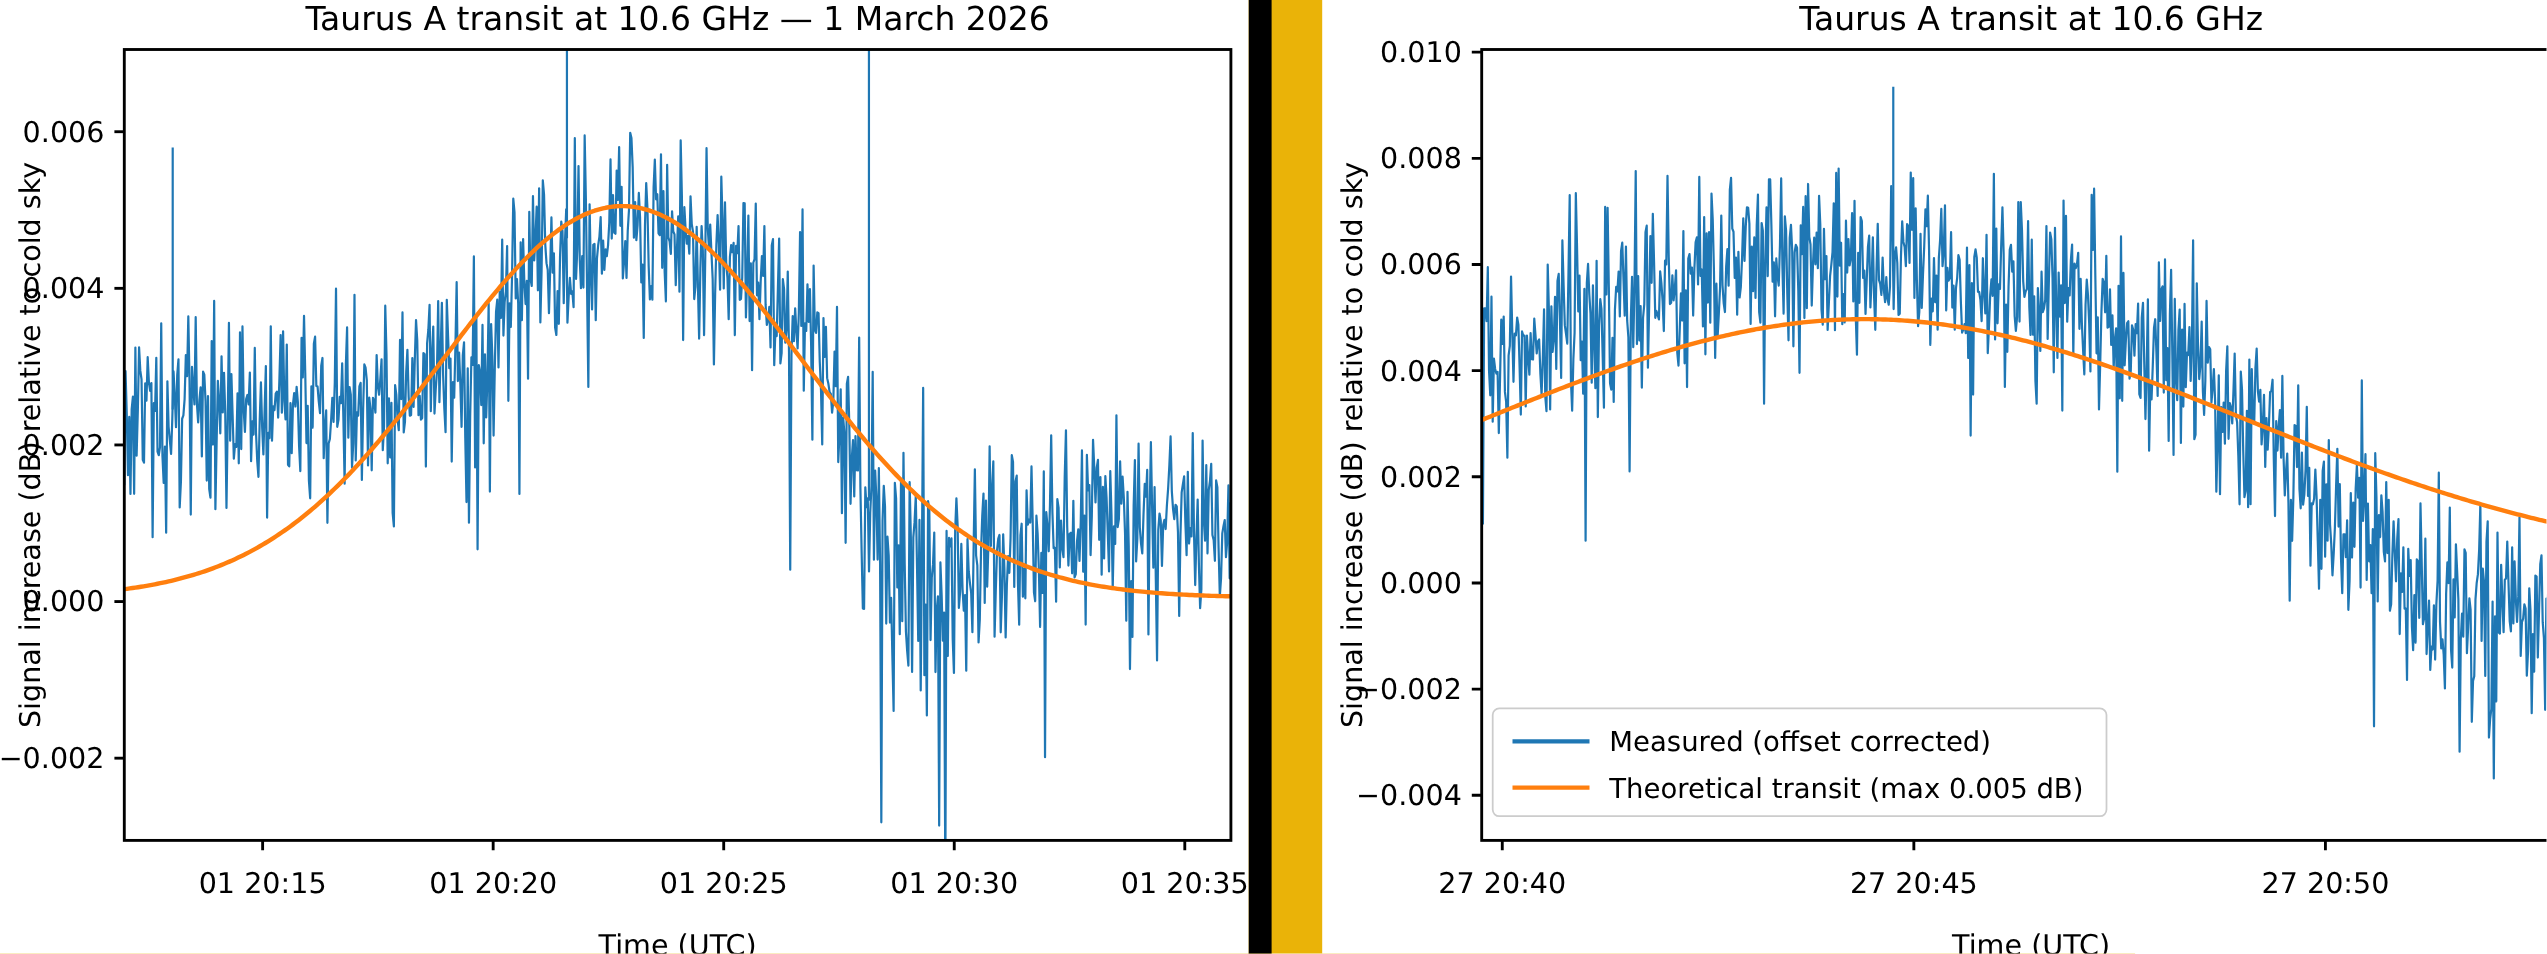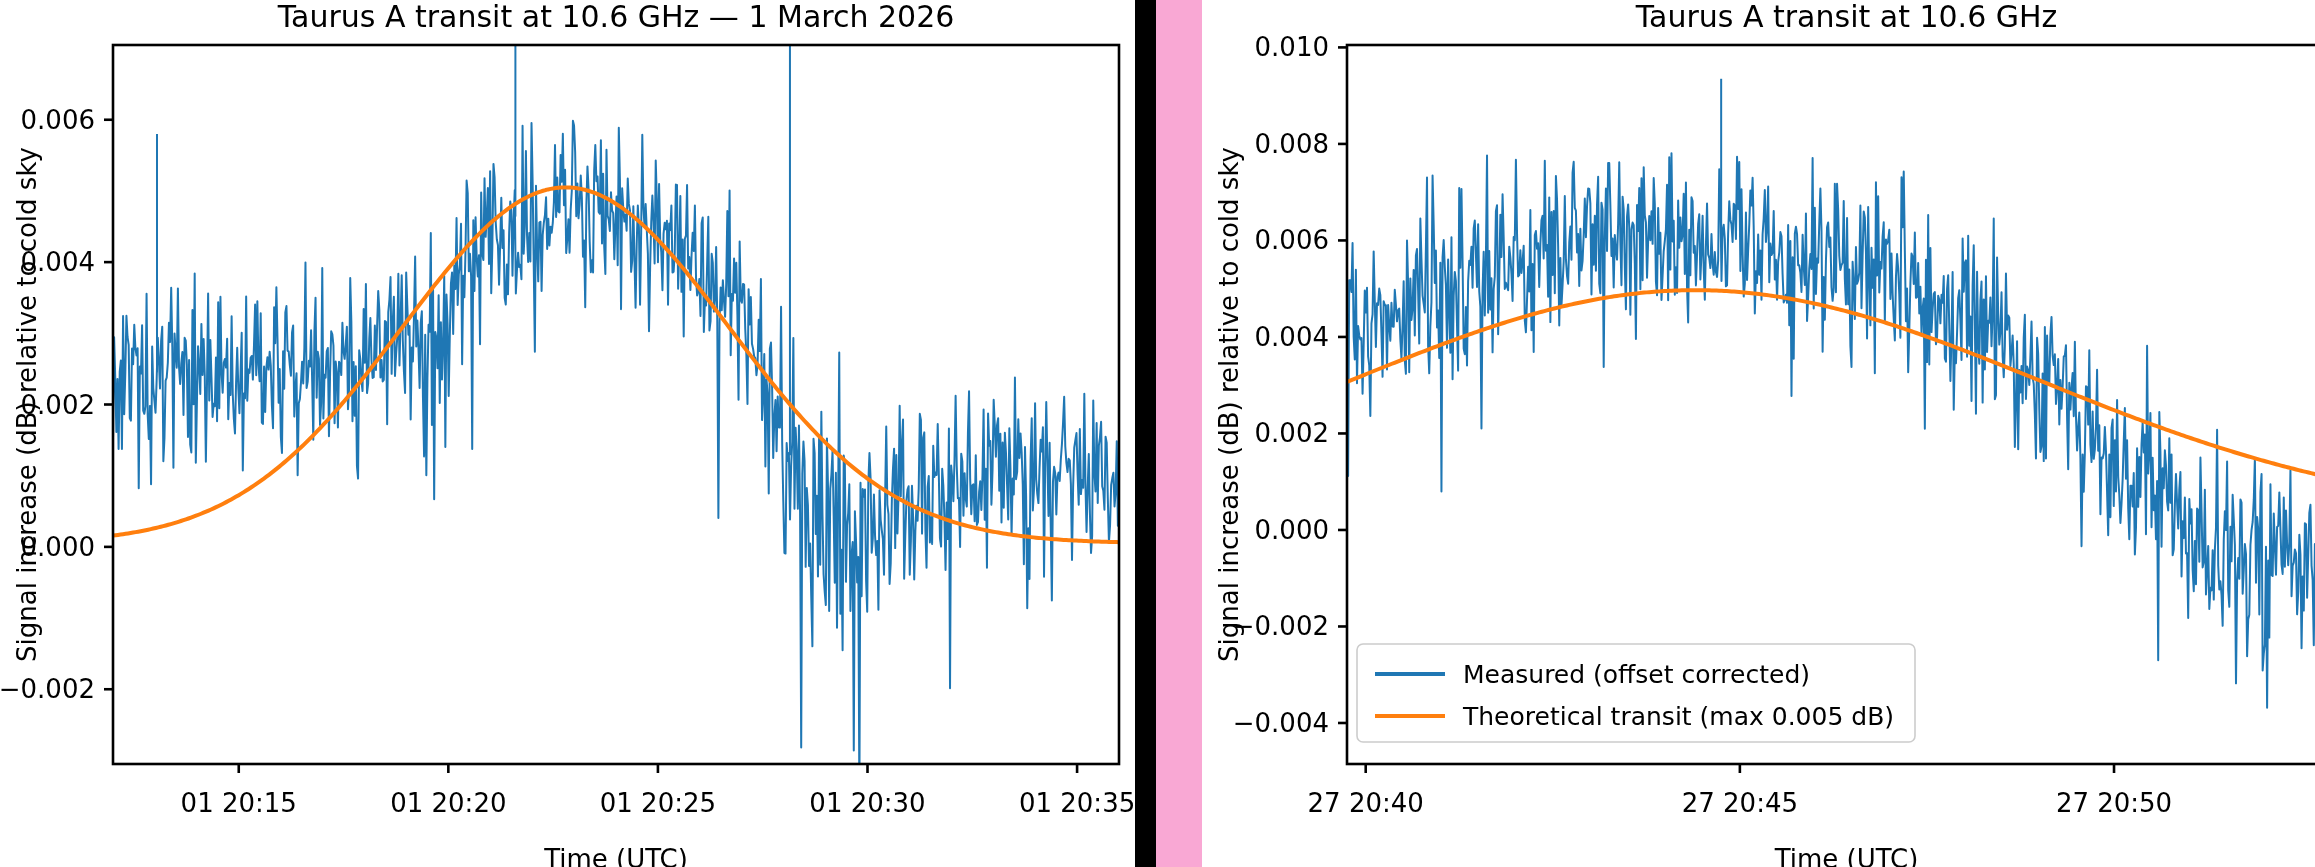--- a/index.html
+++ b/index.html
@@ -10,21 +10,21 @@
   body {
     width: 2315px;
     height: 867px;
     font-family: "DejaVu Sans", sans-serif;
     overflow: hidden;
   }
   #page {
     position: relative;
     width: 1941px;
     height: 867px;
-    background: #f9a8d4;
+    background: #eab308;
     display: flex;
     flex-direction: row;
     align-items: center;
   }
   .panel {
     position: relative;
     background: #ffffff;
     height: 867px;
   }
   #panel-left  { width: 1135px; }

